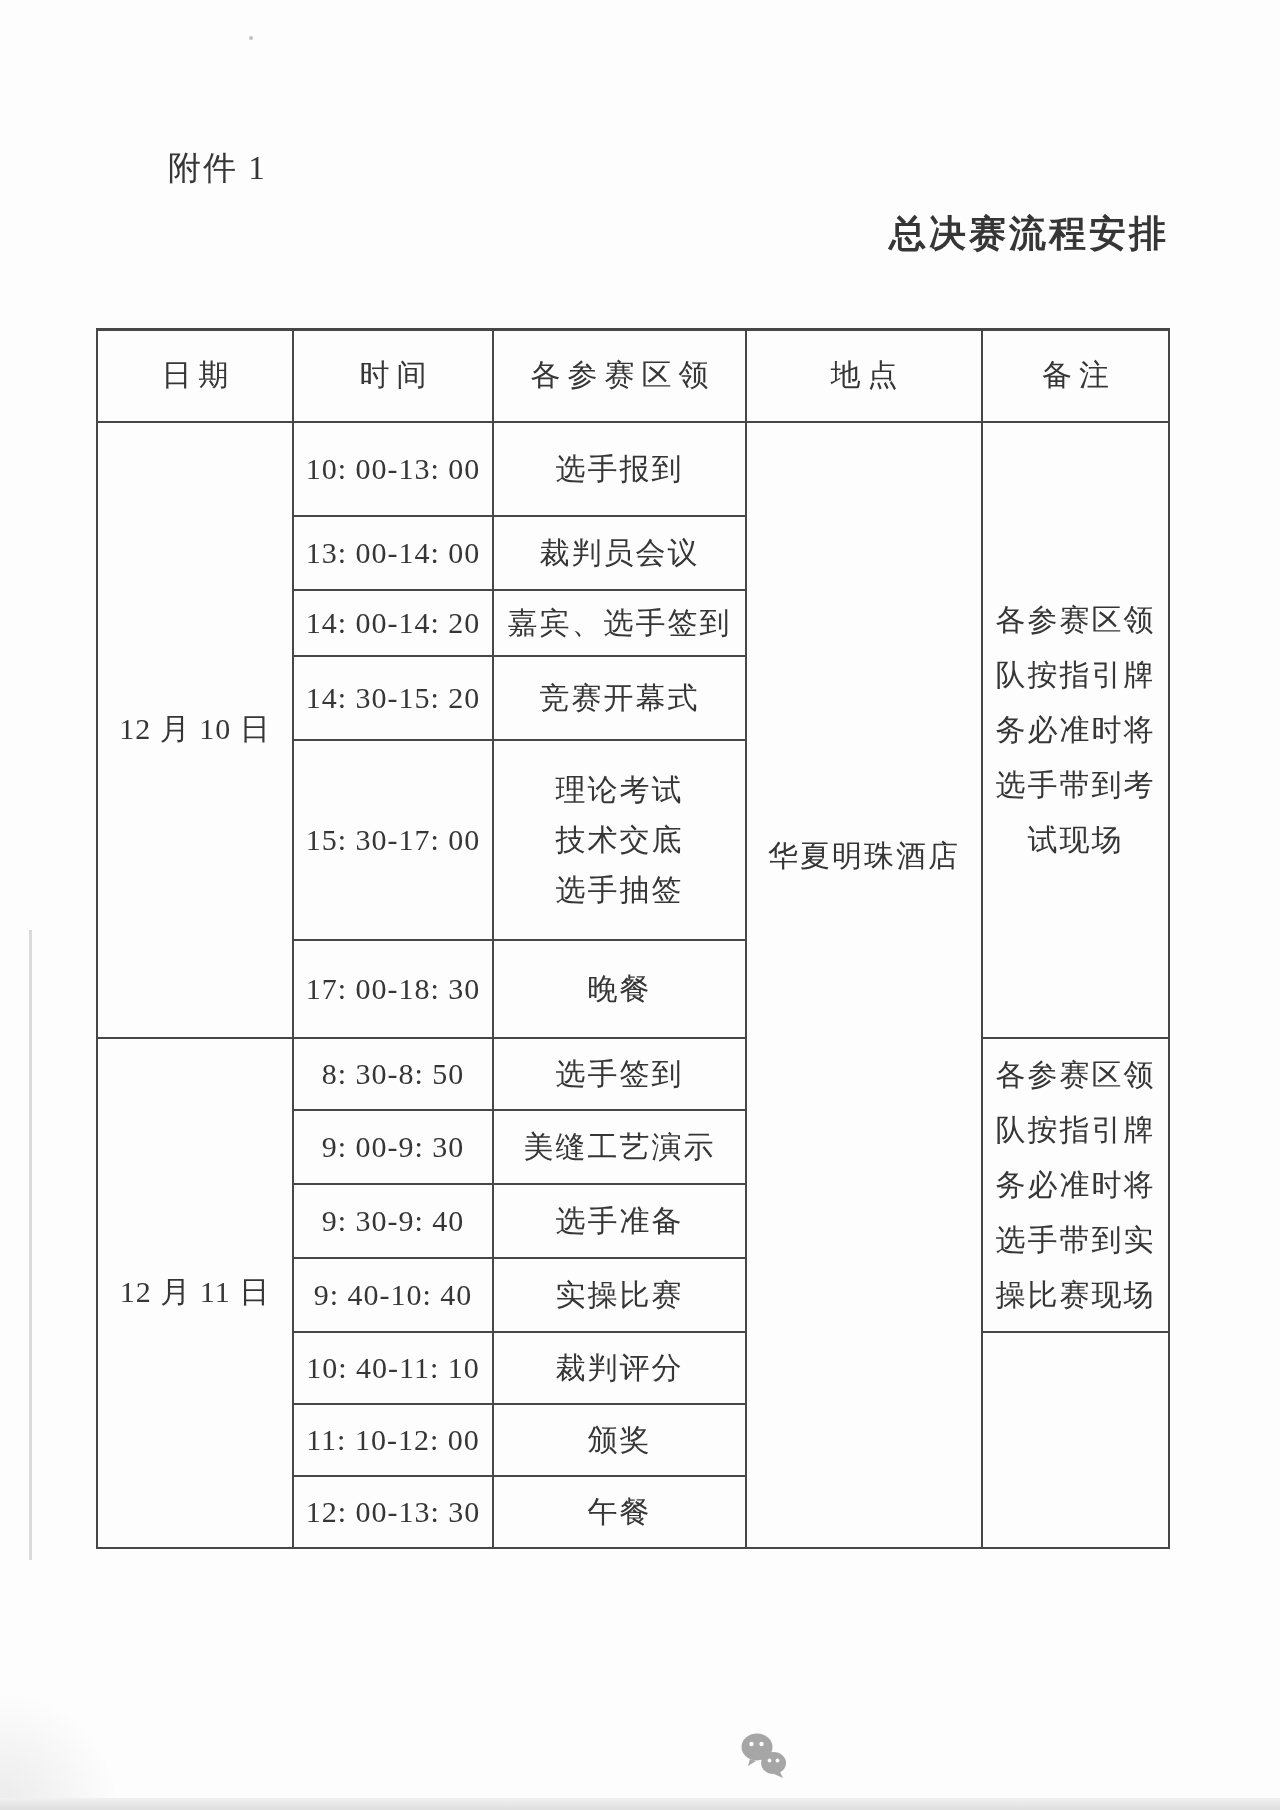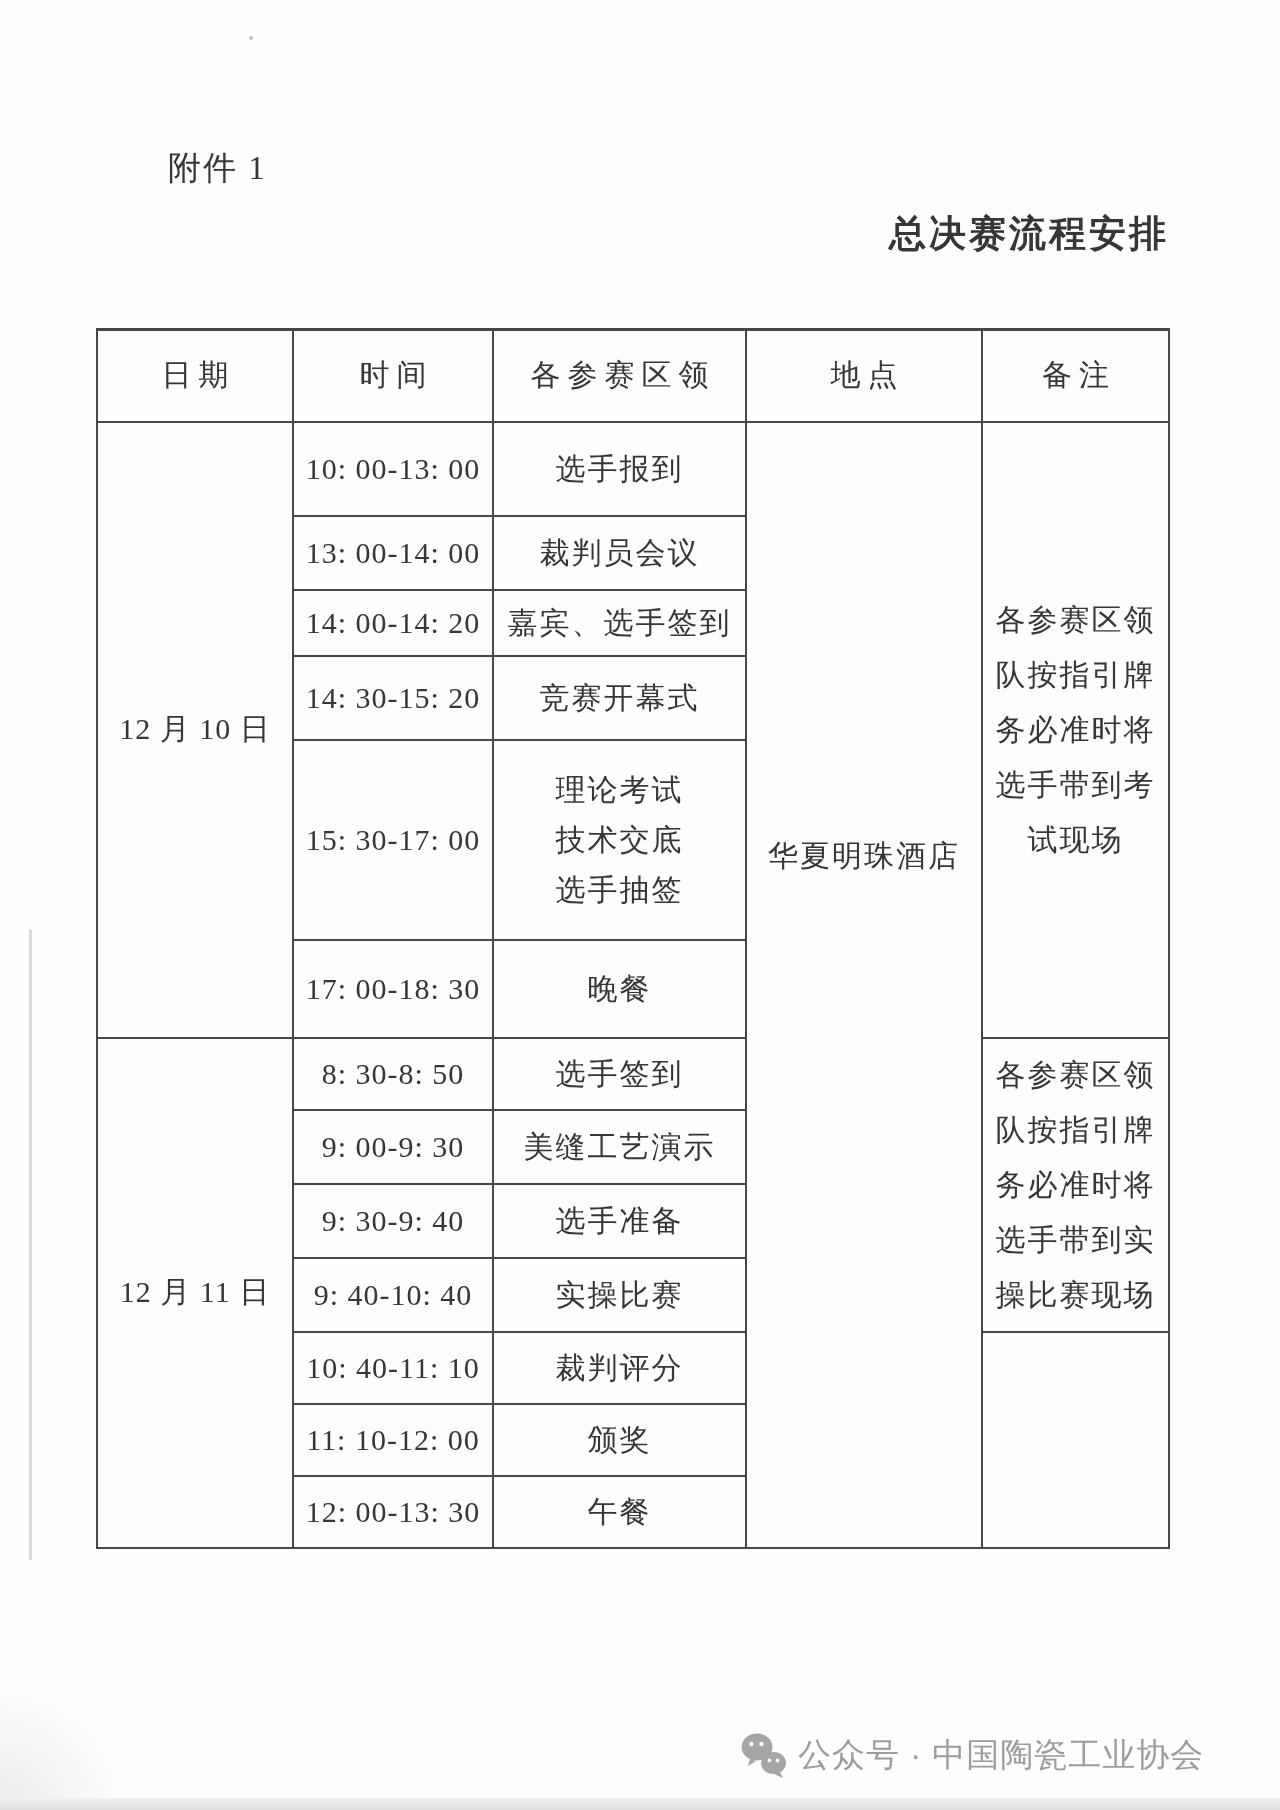--- a/index.html
+++ b/index.html
@@ -175,14 +175,13 @@
   <svg class="wechat-icon" viewBox="0 0 48 46" xmlns="http://www.w3.org/2000/svg">
     <ellipse cx="17" cy="15" rx="15.5" ry="13.5" fill="#a6a6a6"></ellipse>
     <path d="M10 27 L8 34 L16 29 Z" fill="#a6a6a6"></path>
     <circle cx="11.5" cy="12" r="2.2" fill="#fdfdfd"></circle>
     <circle cx="21.5" cy="12" r="2.2" fill="#fdfdfd"></circle>
     <ellipse cx="33.5" cy="31" rx="12.5" ry="11" fill="#a6a6a6"></ellipse>
     <path d="M40 40 L43 46 L34 42 Z" fill="#a6a6a6"></path>
     <circle cx="29.5" cy="28.5" r="1.9" fill="#fdfdfd"></circle>
     <circle cx="37.5" cy="28.5" r="1.9" fill="#fdfdfd"></circle>
   </svg>
-  <span class="footer-text">公众号 · 中国陶瓷工业协会</span>
 </div>
 
 </body></html>

